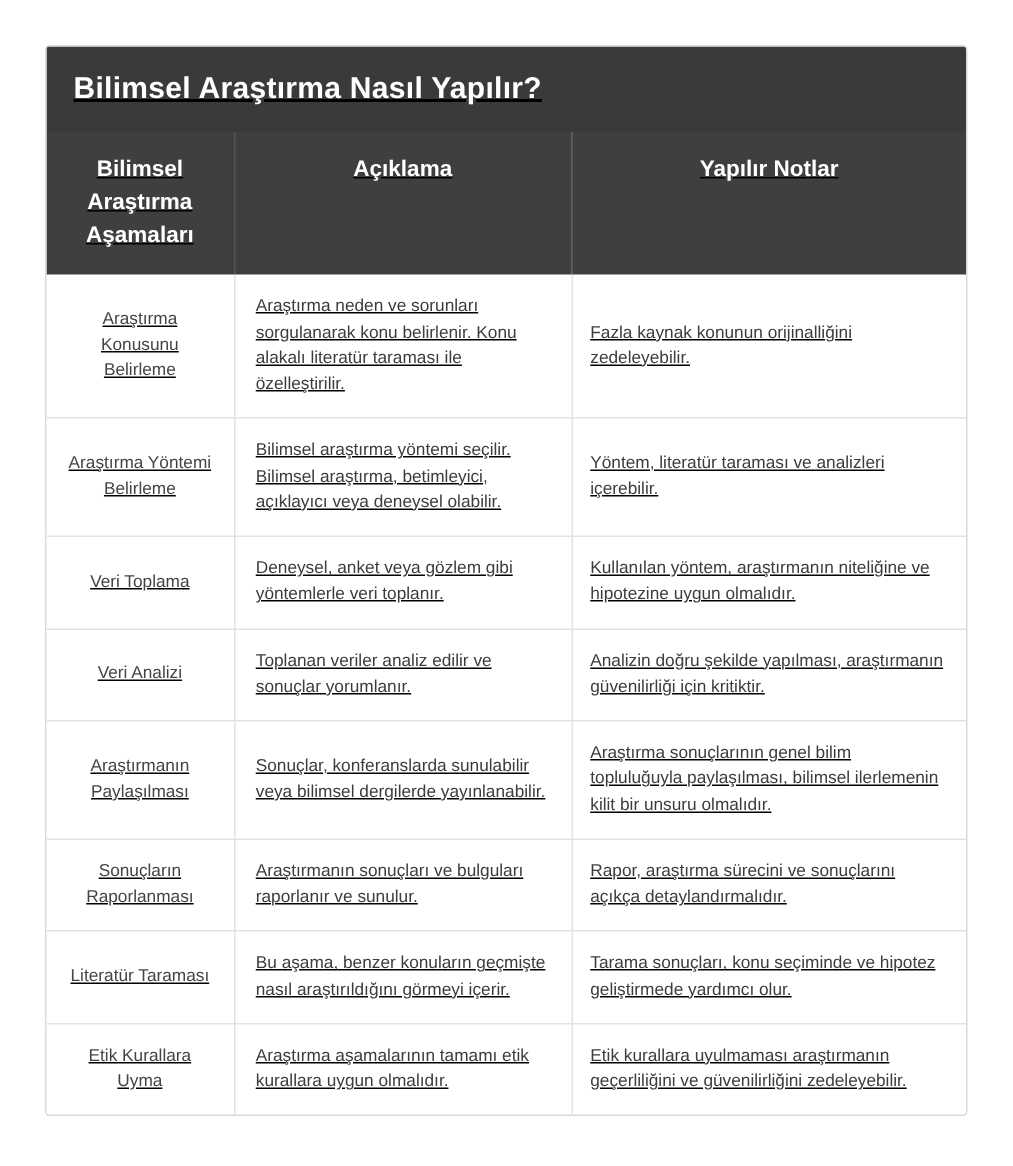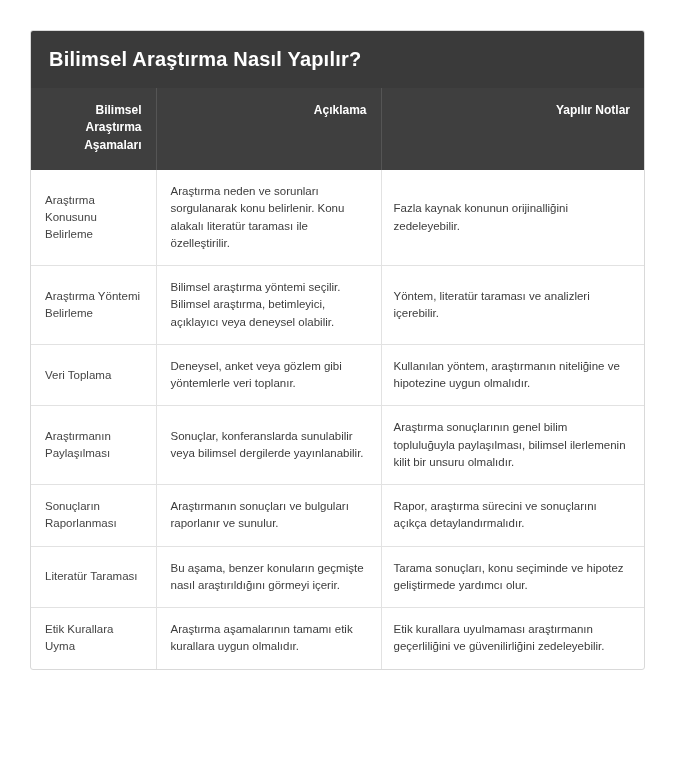--- a/index.html
+++ b/index.html
@@ -13,20 +13,21 @@
     font-family: "Liberation Sans", sans-serif;
     -webkit-font-smoothing: antialiased;
   }
   .page {
     width: 675px;
     height: 777px;
     box-sizing: border-box;
     padding: 30px 30px 0 30px;
     background: #ffffff;
     position: relative;
+    text-decoration: underline;
   }
   .card {
     border: 1px solid #d9d9d9;
     border-radius: 3px;
     overflow: hidden;
     background: #ffffff;
   }
   .title-bar {
     background: #3a3a3a;
     color: #ffffff;
@@ -36,23 +37,23 @@
     letter-spacing: 0.2px;
   }
   table {
     width: 100%;
     border-collapse: collapse;
     table-layout: fixed;
   }
   thead th {
     background: #3f3f3f;
     color: #ffffff;
-    font-size: 12px;
+    font-size: 15px;
     font-weight: bold;
-    text-align: right;
+    text-align: center;
     vertical-align: top;
     padding: 14px 14px 16px 14px;
     line-height: 1.45;
     border-right: 1px solid #555;
     margin-left: 10px;
   }
   thead th:last-child { border-right: none; }
   col.c1 { width: 125px; }
   col.c2 { width: 225px; }
   col.c3 { width: 263px; }
@@ -62,20 +63,21 @@
     vertical-align: middle;
     padding: 13px 14px;
     line-height: 1.5;
     border-bottom: 1px solid #e2e2e2;
     border-right: 1px solid #e2e2e2;
   }
   tbody td:last-child { border-right: none; padding-left: 12px; }
   tbody tr:last-child td { border-bottom: none; }
   tbody td.col-stage {
     color: #444444;
+    text-align: center;
   }
 </style>
 </head>
 <body>
 
 <div class="page">
   <div class="card">
     <div class="title-bar">Bilimsel Araştırma Nasıl Yapılır?</div>
     <table>
       <colgroup>
@@ -100,20 +102,25 @@
           <td class="col-stage">Araştırma Yöntemi Belirleme</td>
           <td>Bilimsel araştırma yöntemi seçilir. Bilimsel araştırma, betimleyici, açıklayıcı veya deneysel olabilir.</td>
           <td>Yöntem, literatür taraması ve analizleri içerebilir.</td>
         </tr>
         <tr>
           <td class="col-stage">Veri Toplama</td>
           <td>Deneysel, anket veya gözlem gibi yöntemlerle veri toplanır.</td>
           <td>Kullanılan yöntem, araştırmanın niteliğine ve hipotezine uygun olmalıdır.</td>
         </tr>
         <tr>
+          <td class="col-stage">Veri Analizi</td>
+          <td>Toplanan veriler analiz edilir ve sonuçlar yorumlanır.</td>
+          <td>Analizin doğru şekilde yapılması, araştırmanın güvenilirliği için kritiktir.</td>
+        </tr>
+        <tr>
           <td class="col-stage">Araştırmanın Paylaşılması</td>
           <td>Sonuçlar, konferanslarda sunulabilir veya bilimsel dergilerde yayınlanabilir.</td>
           <td>Araştırma sonuçlarının genel bilim topluluğuyla paylaşılması, bilimsel ilerlemenin kilit bir unsuru olmalıdır.</td>
         </tr>
         <tr>
           <td class="col-stage">Sonuçların Raporlanması</td>
           <td>Araştırmanın sonuçları ve bulguları raporlanır ve sunulur.</td>
           <td>Rapor, araştırma sürecini ve sonuçlarını açıkça detaylandırmalıdır.</td>
         </tr>
         <tr>

